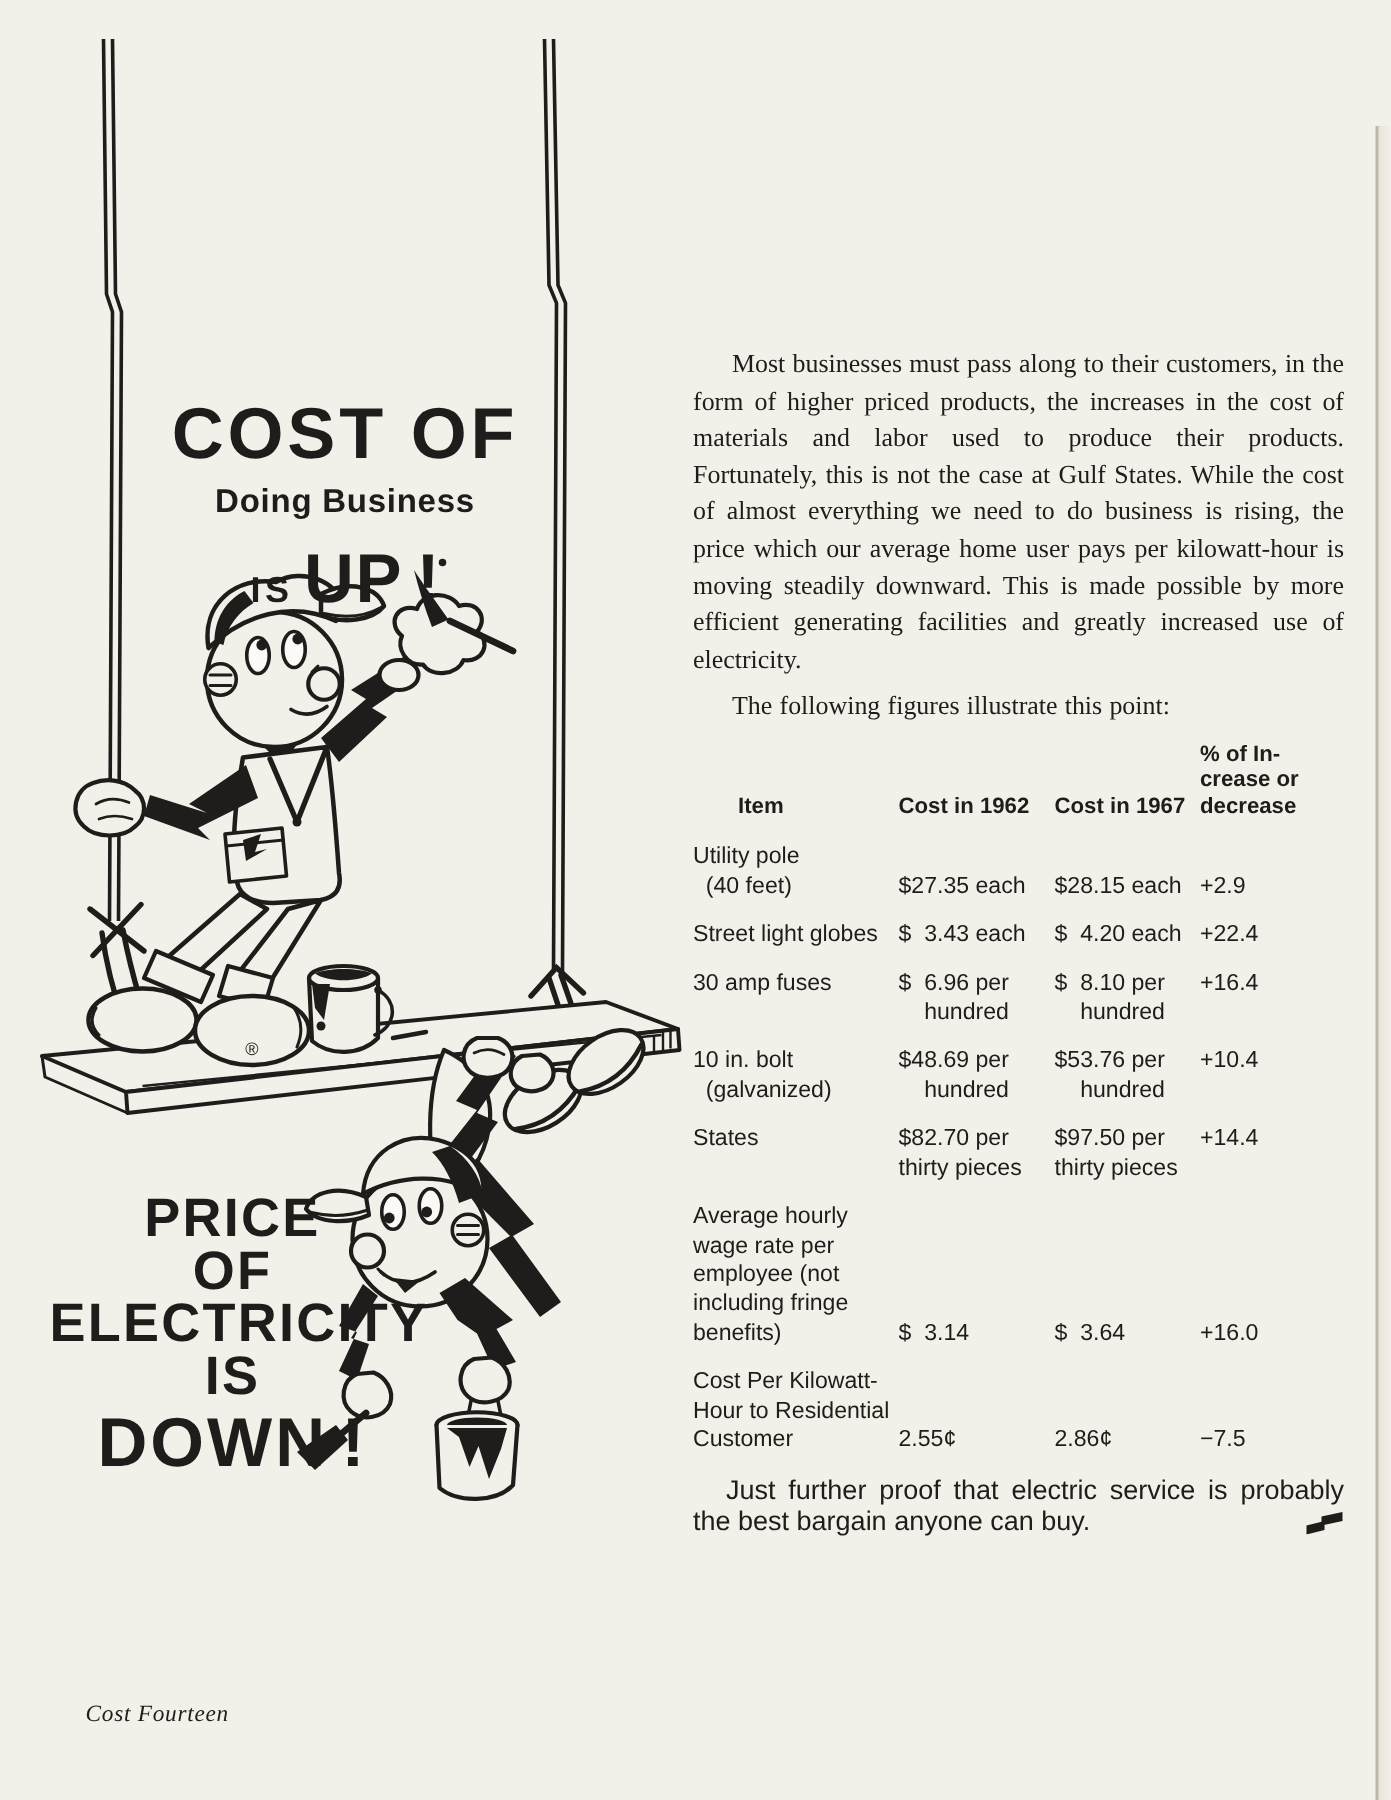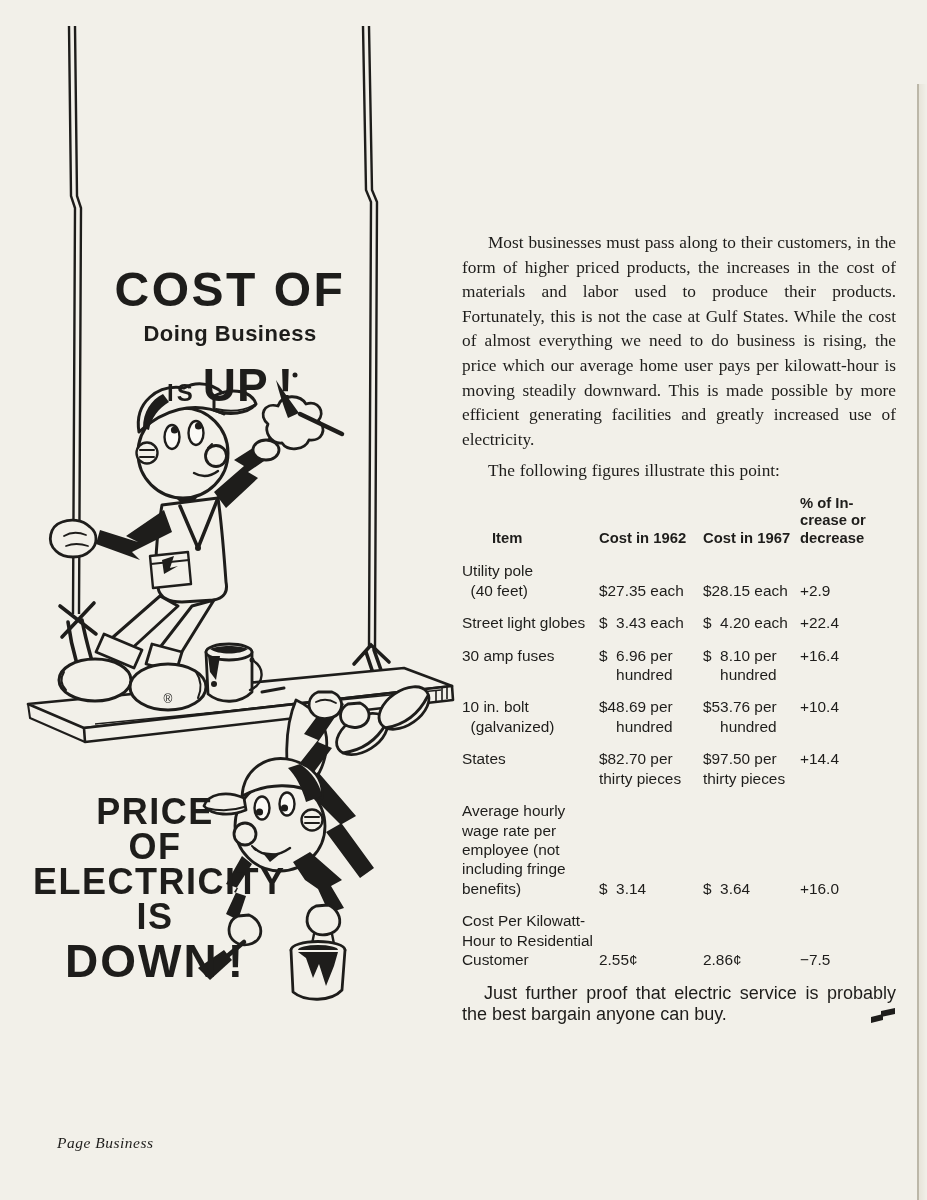--- a/index.html
+++ b/index.html
@@ -272,16 +272,16 @@
       <span>Just further proof that electric service is probably the best bargain anyone can buy.</span>
       <span class="endmark">
         <svg width="26" height="16" viewBox="0 0 26 16" xmlns="http://www.w3.org/2000/svg">
           <polygon points="1,10 13,7 13,13 1,16" fill="#1e1d1b"></polygon>
           <polygon points="11,4 25,1 25,7 11,10" fill="#1e1d1b"></polygon>
         </svg>
       </span>
     </p>
   </div>
 
-  <div class="footer">Page Business</div>
+  <div class="footer">Cost Fourteen</div>
   <div class="page-edge-soft"></div>
   <div class="page-edge"></div>
 </div>
 
 </body></html>

